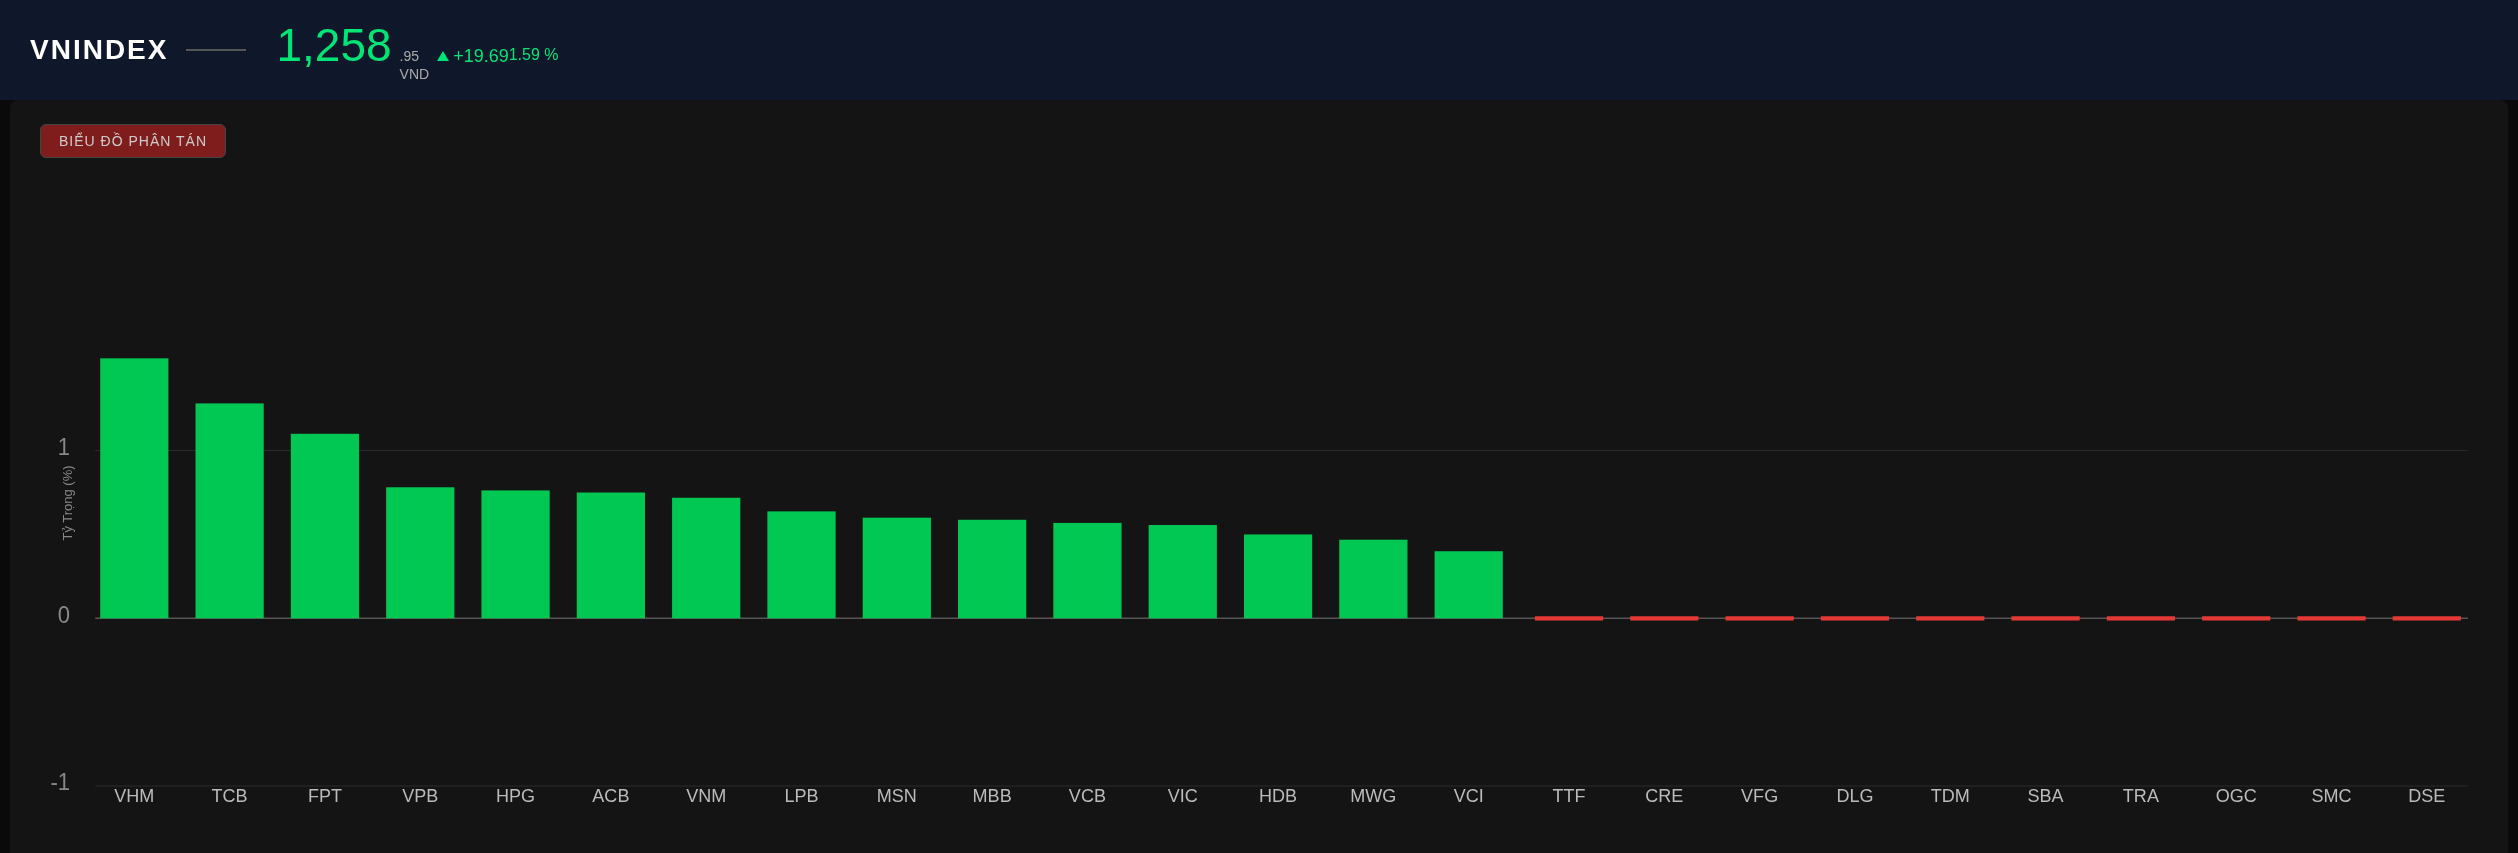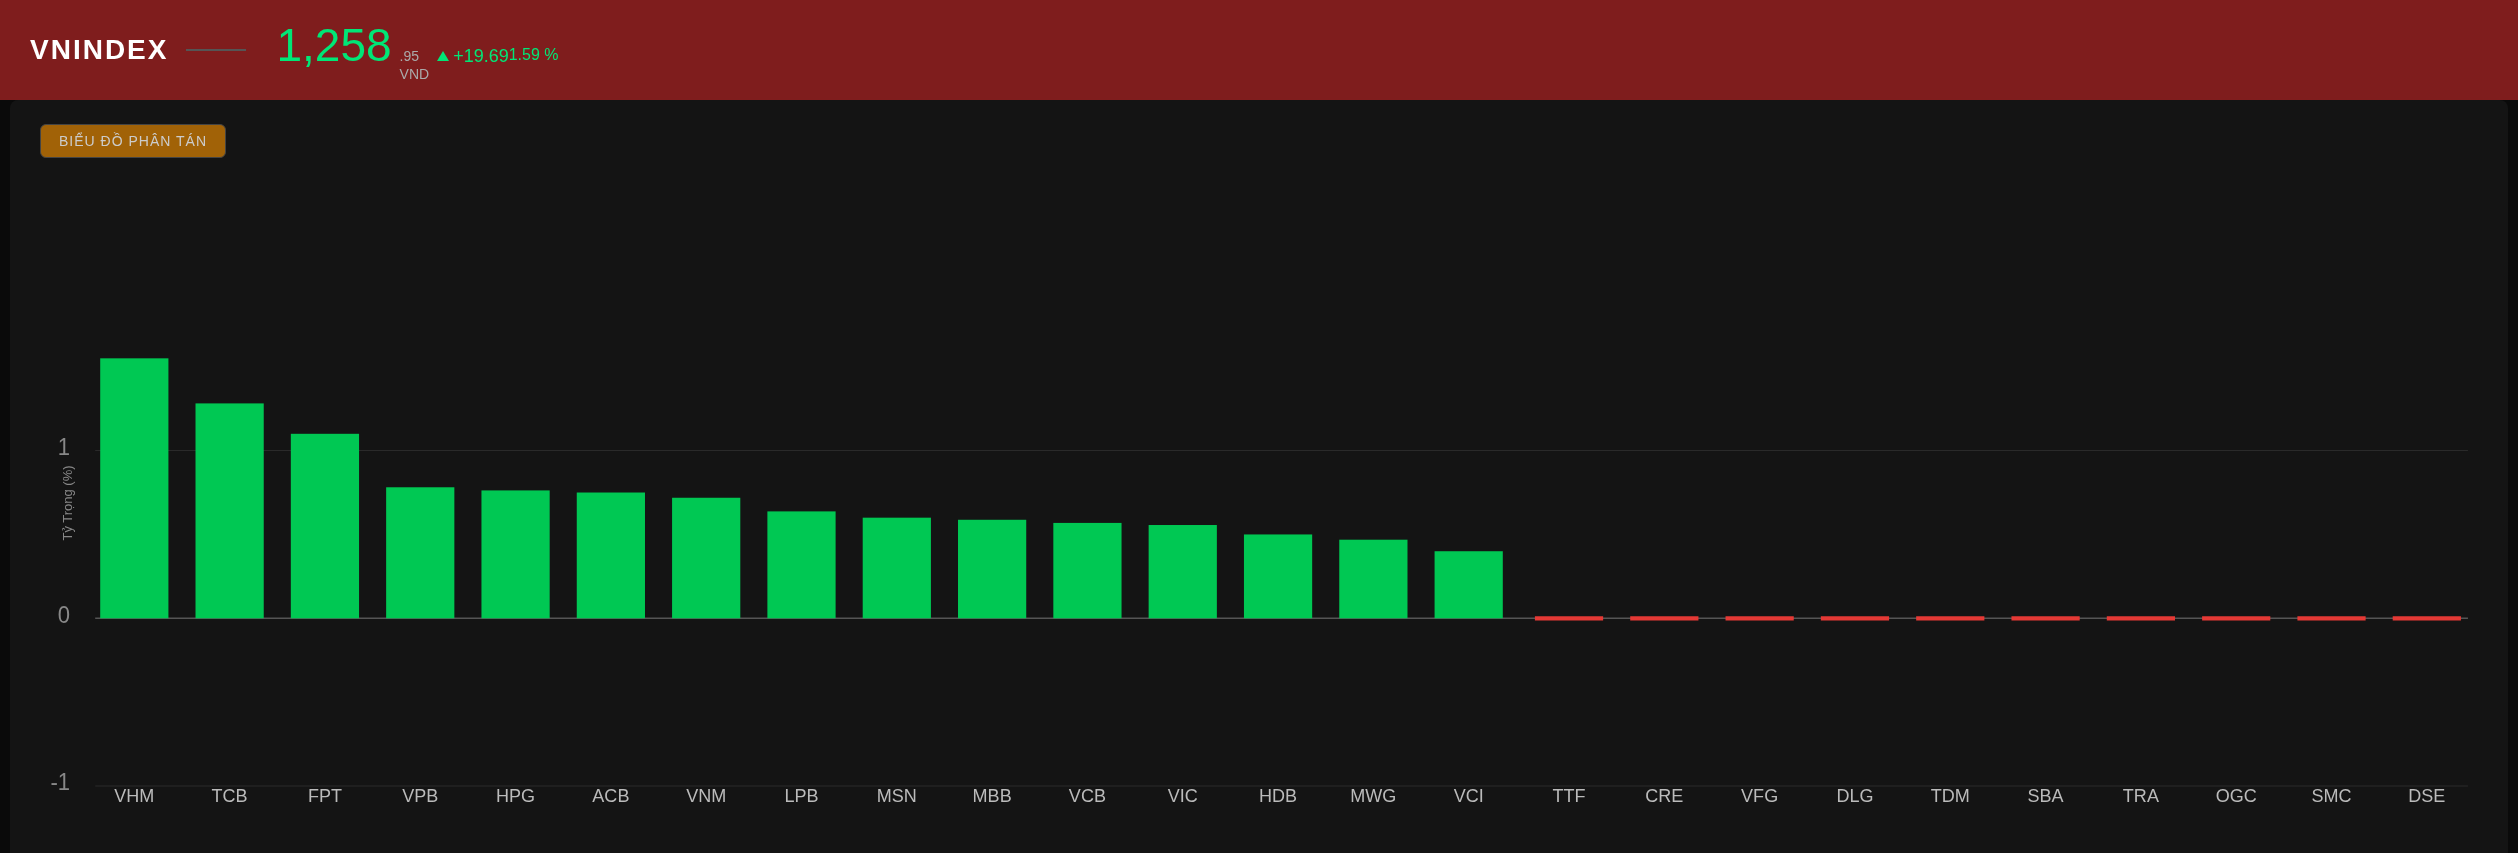--- a/index.html
+++ b/index.html
@@ -10,21 +10,21 @@
       width: 2518px;
       height: 853px;
       overflow: hidden;
     }
 
     
     .header {
       display: flex;
       align-items: center;
       padding: 18px 30px;
-      background: #7f1d1d;
+      background: #0f172a;
       gap: 30px;
     }
     .vnindex-label {
       color: #fff;
       font-size: 28px;
       font-weight: 900;
       letter-spacing: 2px;
       display: flex;
       align-items: center;
       gap: 12px;
@@ -86,21 +86,21 @@
       align-items: center;
       margin-bottom: 20px;
     }
     .chart-title {
       color: #fff;
       font-size: 20px;
       font-weight: 700;
       letter-spacing: 1px;
     }
     .scatter-btn {
-      background: #a16207;
+      background: #7f1d1d;
       color: #ccc;
       border: 1px solid #444;
       border-radius: 6px;
       padding: 8px 18px;
       font-size: 14px;
       cursor: pointer;
       letter-spacing: 1px;
     }
 
     

